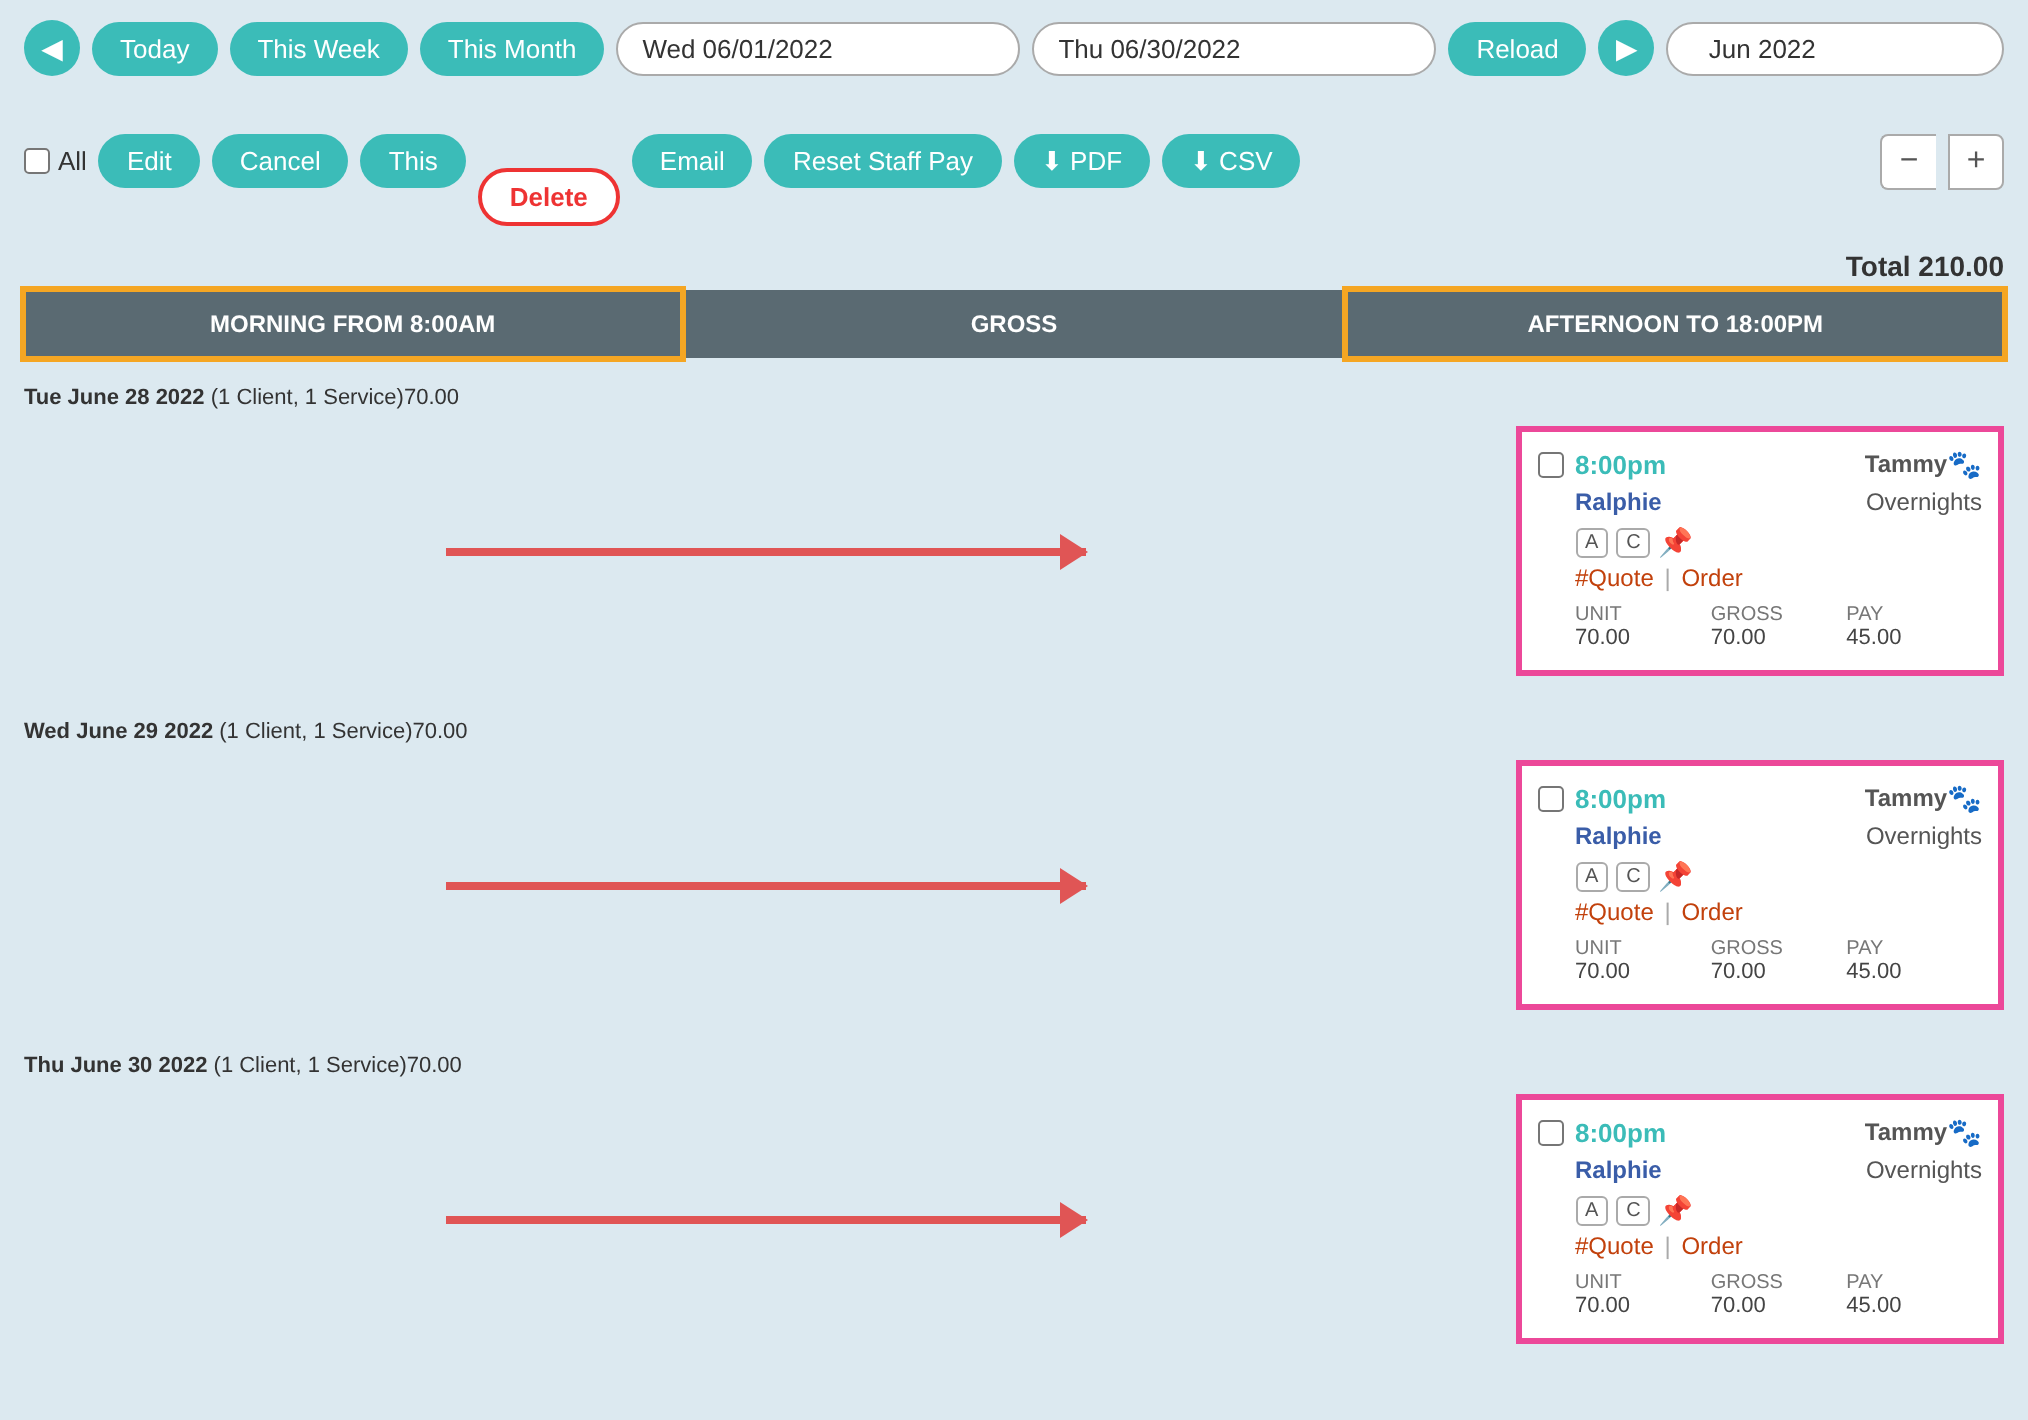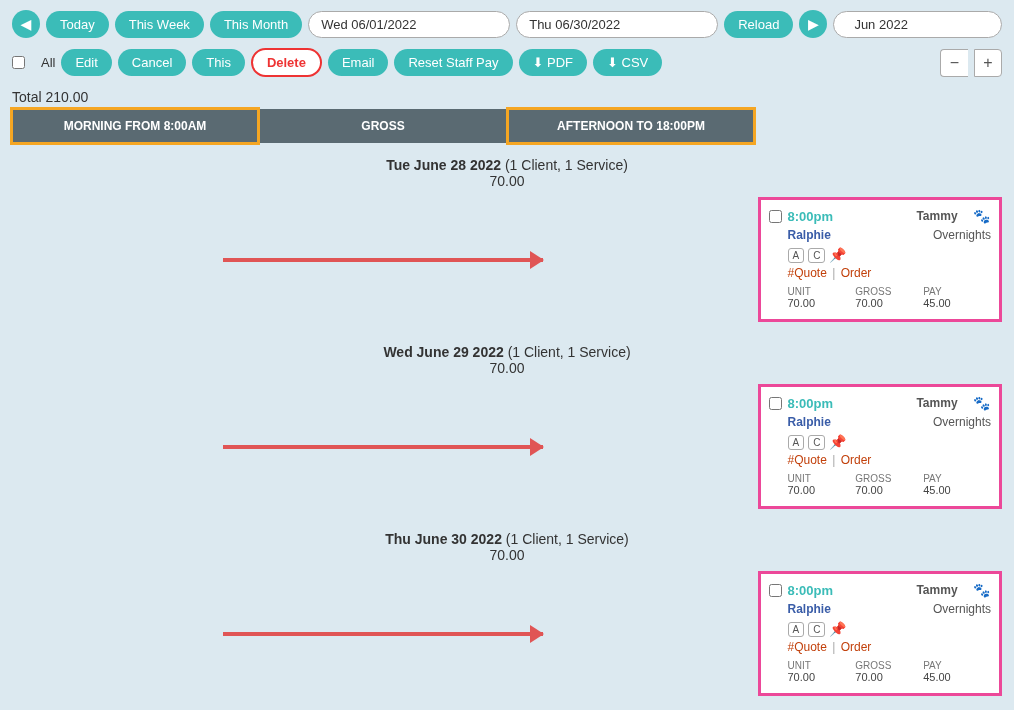--- a/index.html
+++ b/index.html
@@ -65,58 +65,60 @@
     .toolbar {
       display: flex;
       align-items: center;
       gap: 6px;
       padding: 0 12px 10px 12px;
       background: #dce9f0;
     }
     .checkbox-all {
       display: flex;
       align-items: center;
-      gap: 16px;
+      gap: 4px;
       font-size: 13px;
     }
     .btn-delete {
       background: white;
       color: #e33;
       border: 2px solid #e33;
       border-radius: 20px;
       padding: 5px 14px;
       font-size: 13px;
       cursor: pointer;
       font-weight: bold;
+      margin-top: 36px;
     }
     .spacer { flex: 1; }
     .btn-plusminus {
       background: white;
       border: 1.5px solid #aaa;
       color: #555;
       width: 28px;
       height: 28px;
       font-size: 16px;
       cursor: pointer;
       display: flex; align-items: center; justify-content: center;
     }
     .btn-minus { border-radius: 4px 0 0 4px; border-right: none; }
     .btn-plus { border-radius: 0 4px 4px 0; }
 
     
     .total-row {
+      text-align: right;
       padding: 2px 12px 4px 12px;
-      font-weight: normal;
+      font-weight: bold;
       font-size: 14px;
     }
 
     
     .col-headers {
       display: grid;
-      grid-template-columns: 1fr 1fr 1fr 1fr;
+      grid-template-columns: 1fr 1fr 1fr;
       margin: 0 12px 8px 12px;
       gap: 2px;
     }
     .col-header {
       background: #5a6a72;
       color: white;
       font-weight: bold;
       font-size: 12px;
       padding: 10px 8px;
       text-align: center;
@@ -131,25 +133,23 @@
     .main-content {
       padding: 0 12px;
     }
 
     
     .day-section {
       margin-bottom: 16px;
     }
     .day-header {
       display: flex;
-      justify-content: space-between;
       align-items: center;
       padding: 6px 0 8px 0;
-      font-size: 14px;
-      flex-direction: column;
+      font-size: 11px;
     }
 
     
     .appt-grid {
       display: grid;
       grid-template-columns: 1fr 1fr 1fr 1fr;
       gap: 4px;
     }
 
     
@@ -259,21 +259,21 @@
       color: #777;
       text-transform: uppercase;
       font-size: 10px;
     }
     .fin-value {
       font-weight: normal;
     }
     .appt-name-row {
       display: flex;
       align-items: center;
-      gap: 16px;
+      gap: 0;
     }
   </style>
 </head>
 <body>
 
 <div class="top-nav">
   <button class="btn-nav-arrow">◀</button>
   <button class="btn-teal">Today</button>
   <button class="btn-teal">This Week</button>
   <button class="btn-teal">This Month</button>

